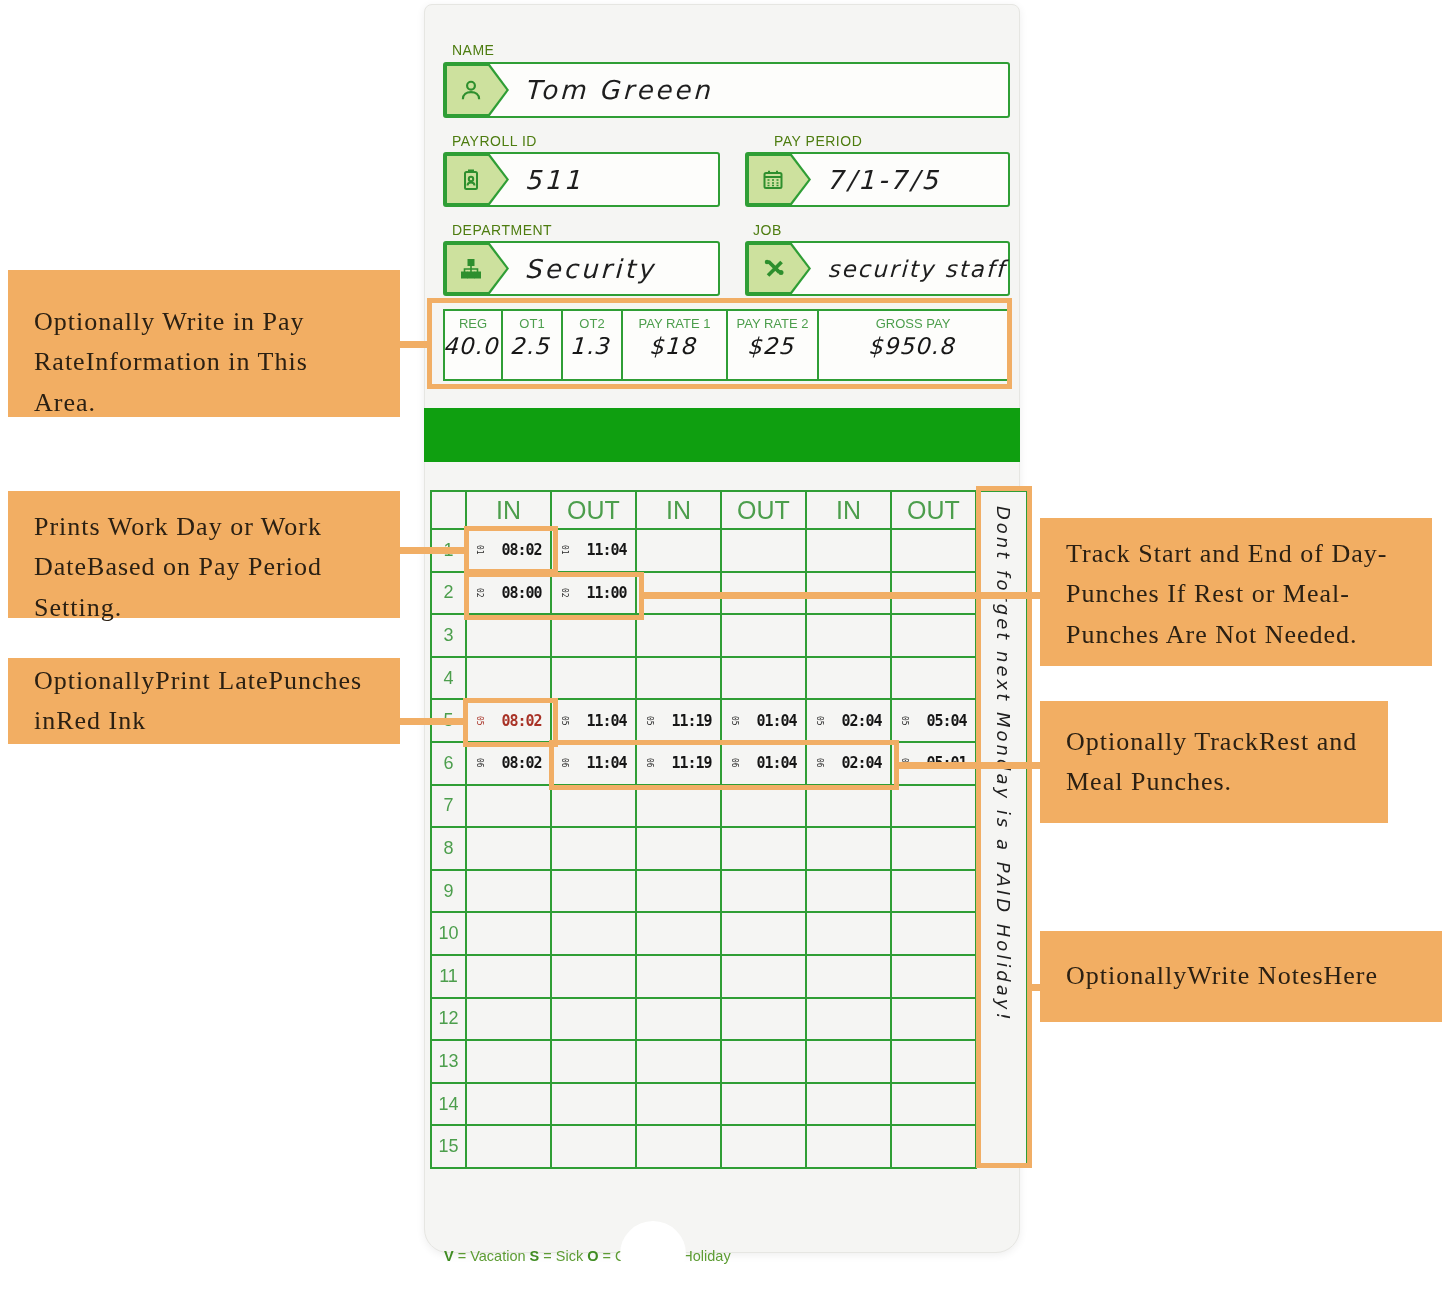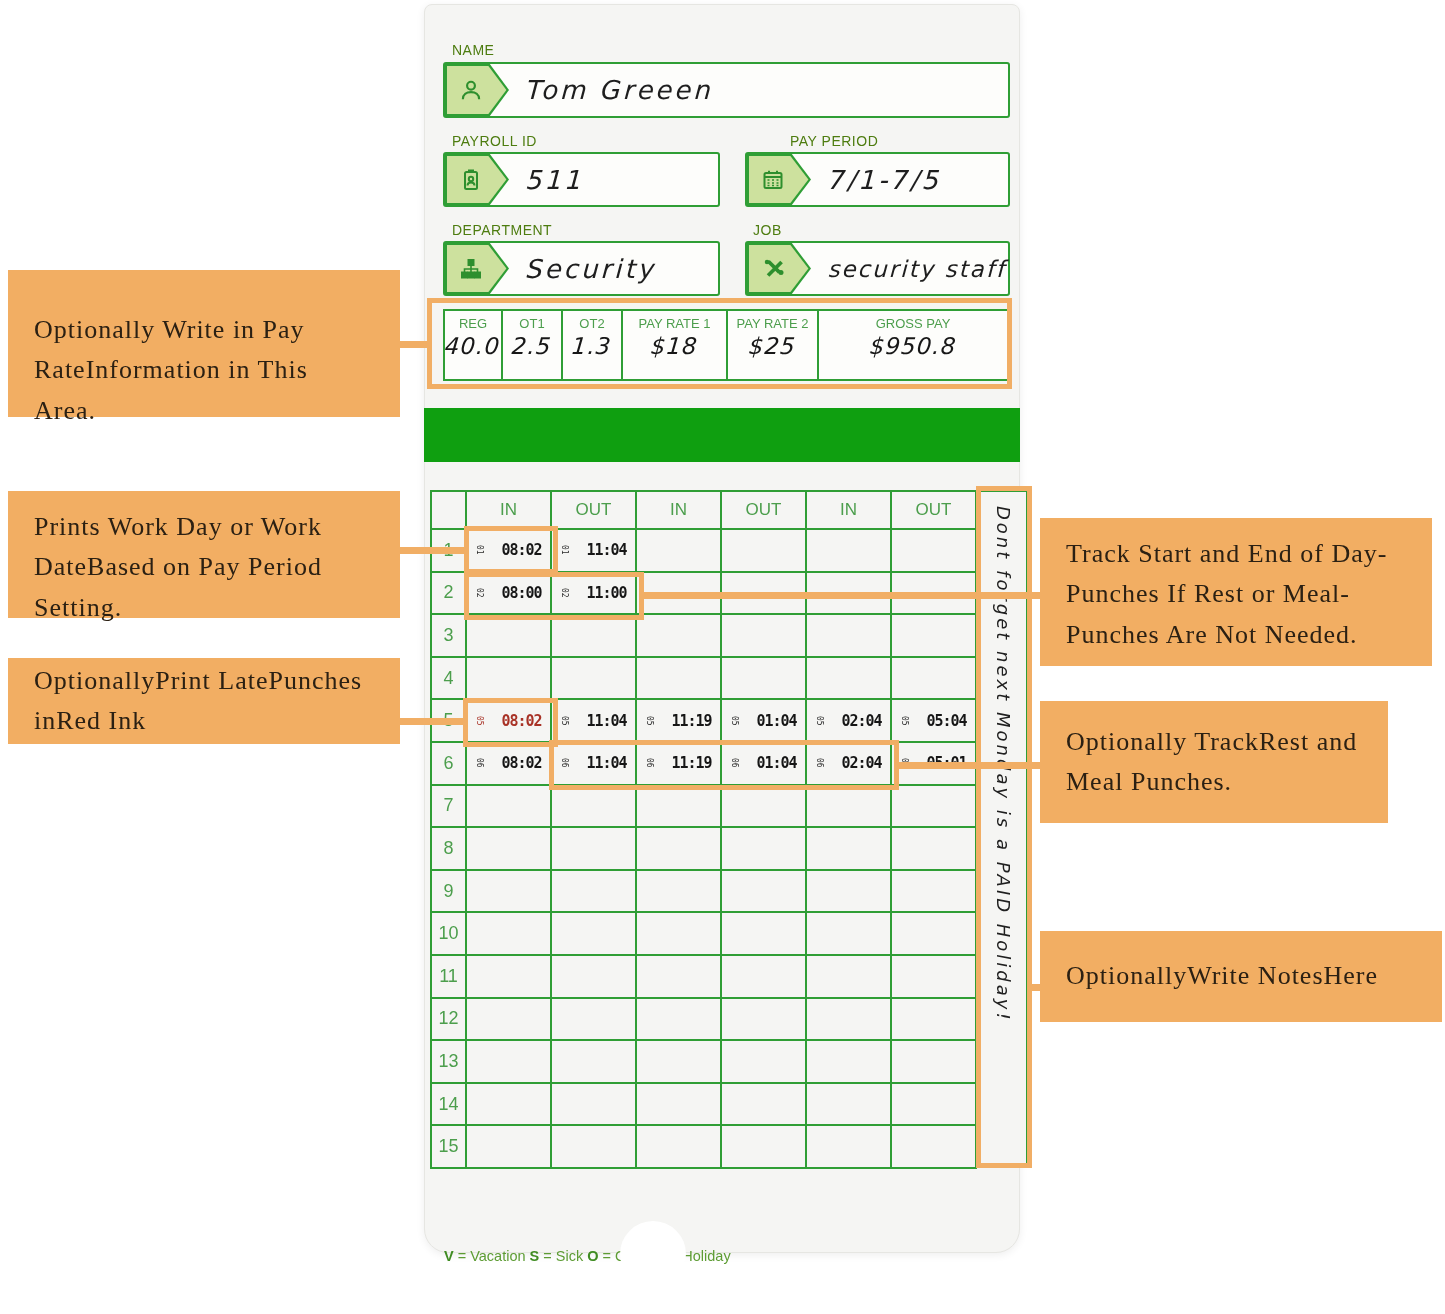--- a/index.html
+++ b/index.html
@@ -59,21 +59,21 @@
     position:absolute; left:430px; top:490px; border-collapse:collapse;
     table-layout:fixed;
   }
   #timetable th, #timetable td {
     border:2px solid #2f9e35; padding:0; text-align:center; font-weight:normal;
   }
   #timetable .col-num { width:33px; }
   #timetable .col-p { width:83px; }
   #timetable thead tr { height:38px; }
   #timetable tbody tr { height:42.6px; }
-  .hdr { color:#4c9e4c; font-size:17px; }
+  .hdr { color:#4c9e4c; font-size:25px; }
   .rownum { color:#4c9e4c; font-size:18px; }
   .punch { display:flex; align-items:center; justify-content:center; gap:18px; }
   .punch .day {
     writing-mode:vertical-rl; font-family:"DejaVu Sans Mono", monospace;
     font-size:8px; line-height:1; color:#2a2a2a; letter-spacing:0;
   }
   .punch .time {
     font-family:"DejaVu Sans Mono", monospace; font-weight:bold;
     font-size:15px; letter-spacing:-1px; color:#161616;
   }
@@ -92,21 +92,21 @@
   }
   
   #legend { position:absolute; left:444px; top:1248px; font-size:14.5px; color:#5d9c33; }
   #legend b { color:#3f8c22; font-weight:bold; }
   
   .hl { position:absolute; border:5px solid #f1ae65; background:transparent; box-sizing:border-box; }
   .conn { position:absolute; background:#f1ae65; height:7px; }
   .callout {
     position:absolute; background:#f2ae63; color:#2b2013;
     font-family:"Liberation Serif", serif; font-size:26px; line-height:1.55;
-    letter-spacing:1px; padding:40px 26px; box-sizing:border-box;
+    letter-spacing:1px; padding:32px 26px; box-sizing:border-box;
   }
   .callout.vcenter { display:flex; align-items:center; }
 </style>
 </head>
 <body>
 
 <div id="card"></div>
 
 <div class="flabel" style="left:452px; top:42px;">NAME</div>
 <div class="field" style="left:443px; top:62px; width:567px; height:56px;">
@@ -131,21 +131,21 @@
           <rect x="6" y="4" width="12" height="17" rx="1.5"></rect>
           <path d="M10 4V2.5h4V4"></path>
           <circle cx="12" cy="11" r="2.2"></circle>
           <path d="M8.5 17.5c0-2 1.6-3 3.5-3s3.5 1 3.5 3"></path>
         </svg>
     </div>
   </div>
   <div class="field-value hand">511</div>
 </div>
 
-<div class="flabel" style="left:790px; top:133px;">PAY PERIOD</div>
+<div class="flabel" style="left:774px; top:133px;">PAY PERIOD</div>
 <div class="field" style="left:745px; top:152px; width:265px; height:55px;">
   <div class="icon-wrap">
     <div class="icon-outer"></div>
     <div class="icon-inner">
       <svg width="24" height="24" viewBox="0 0 24 24">
           <rect x="3.5" y="5" width="17" height="15" rx="1.5"></rect>
           <path d="M3.5 9h17M8 5V2.8M16 5V2.8"></path>
           <path d="M6.5 12h2M11 12h2M15.5 12h2M6.5 15h2M11 15h2M15.5 15h2M6.5 17.5h2M11 17.5h2M15.5 17.5h2" stroke-width="1.4"></path>
         </svg>
     </div>

